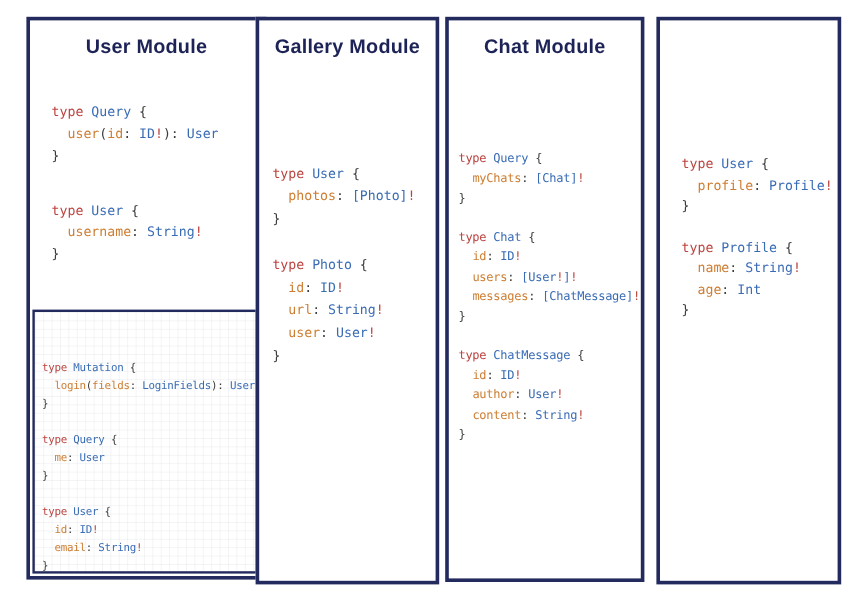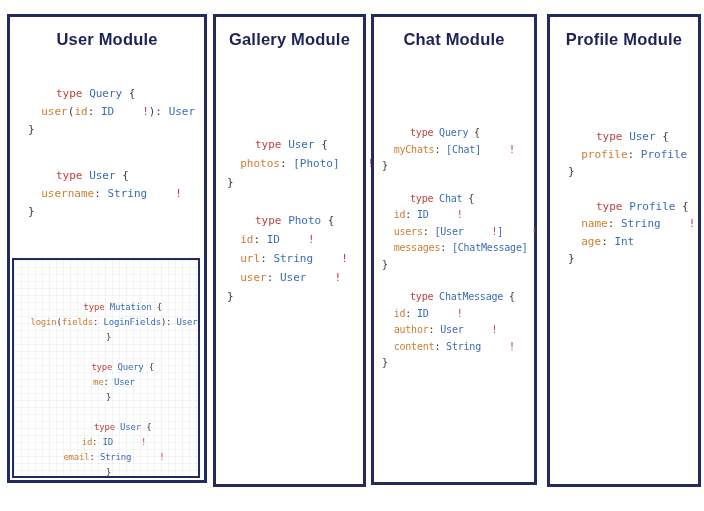--- a/index.html
+++ b/index.html
@@ -18,21 +18,21 @@
     background: #ffffff;
     font-family: "Liberation Sans", sans-serif;
     overflow: hidden;
   }
   .panel {
     position: absolute;
     top: 14px;
     background: #ffffff;
     border: 3px solid var(--navy);
   }
-  #panel-user    { left: 7px;   width: 200px; height: 469px; }
+  #panel-user    { left: 22px;   width: 200px; height: 469px; }
   #panel-gallery { left: 213px; width: 153px; height: 473px; padding-left: 48px; }
   #panel-chat    { left: 371px; width: 166px; height: 471px; }
   #panel-profile { left: 547px; width: 154px; height: 473px; }
 
   .panel-title {
     position: absolute;
     top: 13px;
     left: 0;
     width: 100%;
     text-align: center;
@@ -40,21 +40,21 @@
     font-weight: 700;
     color: #1d2356;
     letter-spacing: 0.2px;
   }
   .code {
     position: absolute;
     font-family: "DejaVu Sans Mono", "Liberation Mono", monospace;
     white-space: pre;
   }
   .line { white-space: pre; }
-  .tok-k { color: var(--c-k); margin-left: 28px; }
+  .tok-k { color: var(--c-k); }
   .tok-t { color: var(--c-t); }
   .tok-f { color: var(--c-f); }
   .tok-p { color: var(--c-p); }
 
   
   #code-user    { top: 68px;  left: 18px; font-size: 11px;  line-height: 18px; }
   #code-user .code-block    { margin-bottom: 28px; }
   #code-gallery { top: 118px; left: 11px; font-size: 11px;  line-height: 19px; }
   #code-gallery .code-block { margin-bottom: 19px; }
   #code-chat    { top: 108px; left: 8px;  font-size: 10px;  line-height: 16.5px; letter-spacing: -0.2px; }
@@ -79,21 +79,20 @@
   #auth-box .panel-title {
     top: 10px;
     font-size: 13px;
   }
   #code-auth {
     top: 40px;
     left: 6px;
     font-size: 9px;
     line-height: 15px;
     letter-spacing: -0.2px;
-    text-align: center;
   }
   #code-auth .code-block { margin-bottom: 15px; }
 </style>
 </head>
 <body>
 
 <div id="canvas">
 
   <div class="panel" id="panel-user">
     <div class="panel-title">User Module</div>
@@ -107,17 +106,16 @@
     <div class="panel-title">Gallery Module</div>
     <div class="code" id="code-gallery"><div class="code-block"><div class="line"><span class="tok-k">type </span><span class="tok-t">User</span><span class="tok-p"> {</span></div><div class="line"><span class="tok-p">  </span><span class="tok-f">photos</span><span class="tok-p">: </span><span class="tok-t">[Photo]</span><span class="tok-k">!</span></div><div class="line"><span class="tok-p">}</span></div></div><div class="code-block"><div class="line"><span class="tok-k">type </span><span class="tok-t">Photo</span><span class="tok-p"> {</span></div><div class="line"><span class="tok-p">  </span><span class="tok-f">id</span><span class="tok-p">: </span><span class="tok-t">ID</span><span class="tok-k">!</span></div><div class="line"><span class="tok-p">  </span><span class="tok-f">url</span><span class="tok-p">: </span><span class="tok-t">String</span><span class="tok-k">!</span></div><div class="line"><span class="tok-p">  </span><span class="tok-f">user</span><span class="tok-p">: </span><span class="tok-t">User</span><span class="tok-k">!</span></div><div class="line"><span class="tok-p">}</span></div></div></div>
   </div>
 
   <div class="panel" id="panel-chat">
     <div class="panel-title">Chat Module</div>
     <div class="code" id="code-chat"><div class="code-block"><div class="line"><span class="tok-k">type </span><span class="tok-t">Query</span><span class="tok-p"> {</span></div><div class="line"><span class="tok-p">  </span><span class="tok-f">myChats</span><span class="tok-p">: </span><span class="tok-t">[Chat]</span><span class="tok-k">!</span></div><div class="line"><span class="tok-p">}</span></div></div><div class="code-block"><div class="line"><span class="tok-k">type </span><span class="tok-t">Chat</span><span class="tok-p"> {</span></div><div class="line"><span class="tok-p">  </span><span class="tok-f">id</span><span class="tok-p">: </span><span class="tok-t">ID</span><span class="tok-k">!</span></div><div class="line"><span class="tok-p">  </span><span class="tok-f">users</span><span class="tok-p">: </span><span class="tok-t">[User</span><span class="tok-k">!</span><span class="tok-t">]</span><span class="tok-k">!</span></div><div class="line"><span class="tok-p">  </span><span class="tok-f">messages</span><span class="tok-p">: </span><span class="tok-t">[ChatMessage]</span><span class="tok-k">!</span></div><div class="line"><span class="tok-p">}</span></div></div><div class="code-block"><div class="line"><span class="tok-k">type </span><span class="tok-t">ChatMessage</span><span class="tok-p"> {</span></div><div class="line"><span class="tok-p">  </span><span class="tok-f">id</span><span class="tok-p">: </span><span class="tok-t">ID</span><span class="tok-k">!</span></div><div class="line"><span class="tok-p">  </span><span class="tok-f">author</span><span class="tok-p">: </span><span class="tok-t">User</span><span class="tok-k">!</span></div><div class="line"><span class="tok-p">  </span><span class="tok-f">content</span><span class="tok-p">: </span><span class="tok-t">String</span><span class="tok-k">!</span></div><div class="line"><span class="tok-p">}</span></div></div></div>
   </div>
 
   <div class="panel" id="panel-profile">
-    <div class="panel-title">Profile Module</div>
     <div class="code" id="code-profile"><div class="code-block"><div class="line"><span class="tok-k">type </span><span class="tok-t">User</span><span class="tok-p"> {</span></div><div class="line"><span class="tok-p">  </span><span class="tok-f">profile</span><span class="tok-p">: </span><span class="tok-t">Profile</span><span class="tok-k">!</span></div><div class="line"><span class="tok-p">}</span></div></div><div class="code-block"><div class="line"><span class="tok-k">type </span><span class="tok-t">Profile</span><span class="tok-p"> {</span></div><div class="line"><span class="tok-p">  </span><span class="tok-f">name</span><span class="tok-p">: </span><span class="tok-t">String</span><span class="tok-k">!</span></div><div class="line"><span class="tok-p">  </span><span class="tok-f">age</span><span class="tok-p">: </span><span class="tok-t">Int</span></div><div class="line"><span class="tok-p">}</span></div></div></div>
   </div>
 
 </div>
 
 </body></html>

